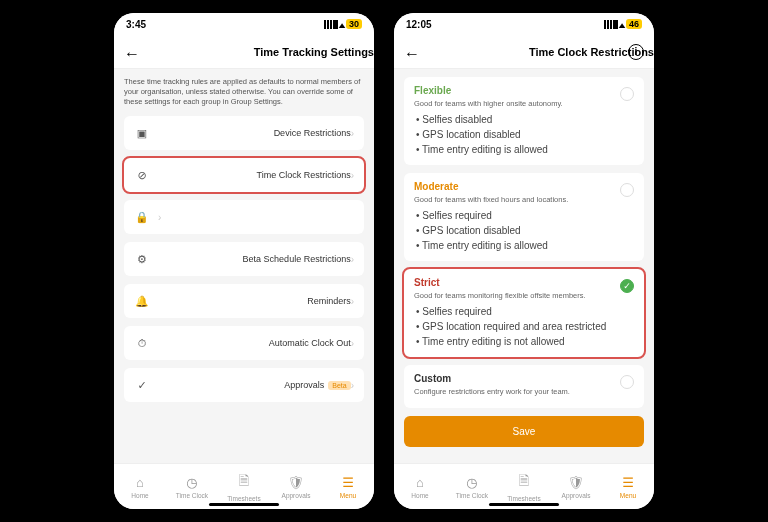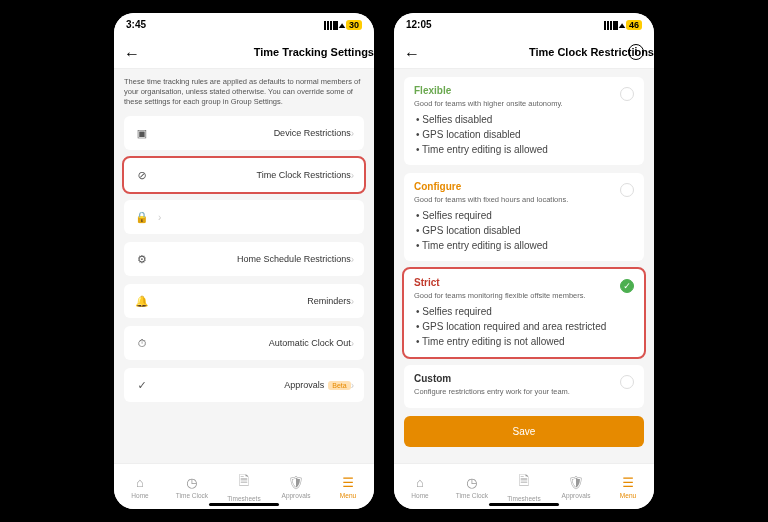--- a/index.html
+++ b/index.html
@@ -1,19 +1,19 @@
 <!DOCTYPE html>
 <html><head>
 <meta charset="utf-8">
 <style>
   * { margin:0; padding:0; box-sizing:border-box; font-family:-apple-system,BlinkMacSystemFont,sans-serif; }
   body { background:#000; width:768px; height:522px; display:flex; gap:20px; justify-content:center; align-items:center; }
   .phone { width:260px; height:496px; background:#f5f5f5; border-radius:20px; position:relative; overflow:hidden; display:flex; flex-direction:column; }
   .statusbar { height:22px; background:#fff; display:flex; justify-content:space-between; align-items:center; padding:0 12px; font-size:10px; font-weight:600; }
-  .statusbar .right { display:flex; align-items:flex-end; gap:0; }
+  .statusbar .right { display:flex; align-items:center; gap:0; }
   .battery { background:#ffcc00; color:#000; padding:0 3px; border-radius:3px; font-size:9px; font-weight:600; }
   .header { background:#fff; height:34px; display:flex; align-items:center; padding:0 10px; position:relative; border-bottom:1px solid #eee; }
   .header .back { font-size:16px; cursor:pointer; }
   .header .title { position:absolute; left:11px; right:0; text-align:right; font-size:11px; font-weight:600; pointer-events:none; }
   .header .info { margin-left:auto; width:16px; height:16px; border:1.5px solid #000; border-radius:50%; display:flex; align-items:center; justify-content:center; font-size:10px; font-weight:600; cursor:pointer; }
   .content { flex:1; overflow:auto; padding:8px 10px 0; }
   .desc { font-size:7.5px; color:#555; line-height:1.3; margin-bottom:10px; }
   .row { background:#fff; border-radius:6px; height:34px; display:flex; align-items:center; padding:0 10px; margin-bottom:8px; font-size:9px; cursor:pointer; }
   .row.highlight { outline:2px solid #d9534f; outline-offset:0; }
   .row .ico { width:16px; height:16px; margin-right:8px; display:flex; align-items:center; justify-content:center; font-size:11px; color:#555; }
@@ -70,21 +70,21 @@
           <span class="ico">⊘</span>
           <span class="label">Time Clock Restrictions</span>
           <span class="chev">›</span>
         </div>
         <div class="row">
           <span class="ico">🔒</span>
           <span class="chev">›</span>
         </div>
         <div class="row">
           <span class="ico">⚙</span>
-          <span class="label">Home Schedule Restrictions</span>
+          <span class="label">Beta Schedule Restrictions</span>
           <span class="chev">›</span>
         </div>
         <div class="row">
           <span class="ico">🔔</span>
           <span class="label">Reminders</span>
           <span class="chev">›</span>
         </div>
         <div class="row">
           <span class="ico">⏱</span>
           <span class="label">Automatic Clock Out</span>
@@ -143,21 +143,21 @@
           <div class="otitle t-flexible">Flexible</div>
           <div class="osub">Good for teams with higher onsite autonomy.</div>
           <ul>
             <li>Selfies disabled</li>
             <li>GPS location disabled</li>
             <li>Time entry editing is allowed</li>
           </ul>
           <div class="radio"></div>
         </div>
         <div class="option">
-          <div class="otitle t-moderate">Configure</div>
+          <div class="otitle t-moderate">Moderate</div>
           <div class="osub">Good for teams with fixed hours and locations.</div>
           <ul>
             <li>Selfies required</li>
             <li>GPS location disabled</li>
             <li>Time entry editing is allowed</li>
           </ul>
           <div class="radio"></div>
         </div>
         <div class="option highlight">
           <div class="otitle t-strict">Strict</div>

